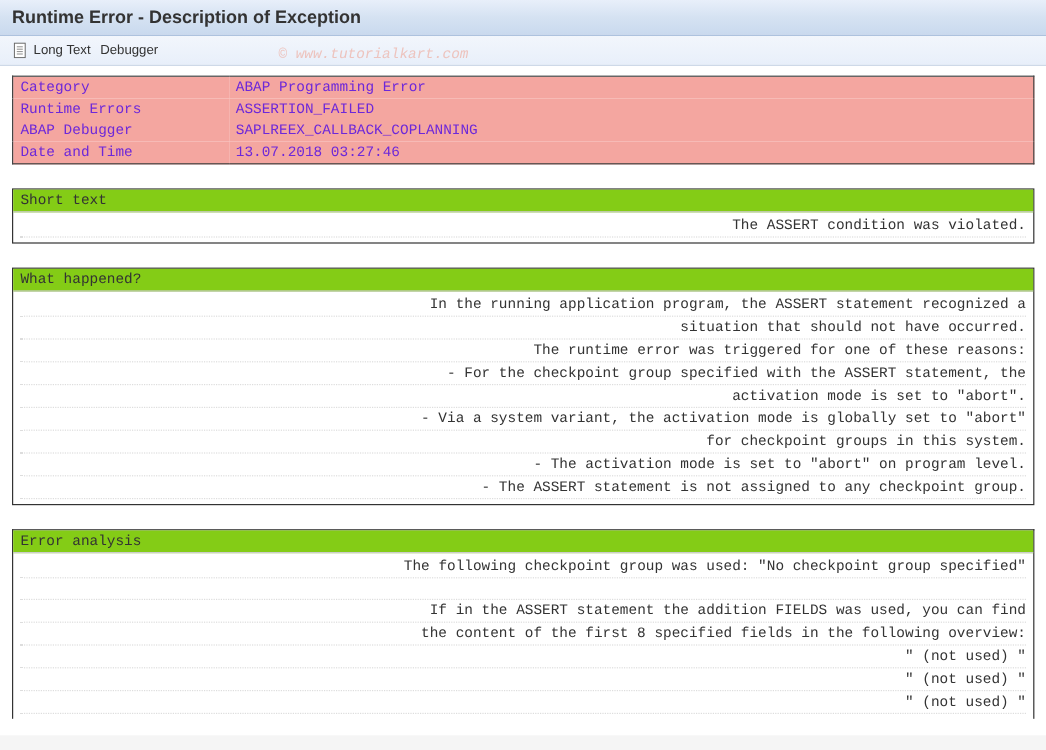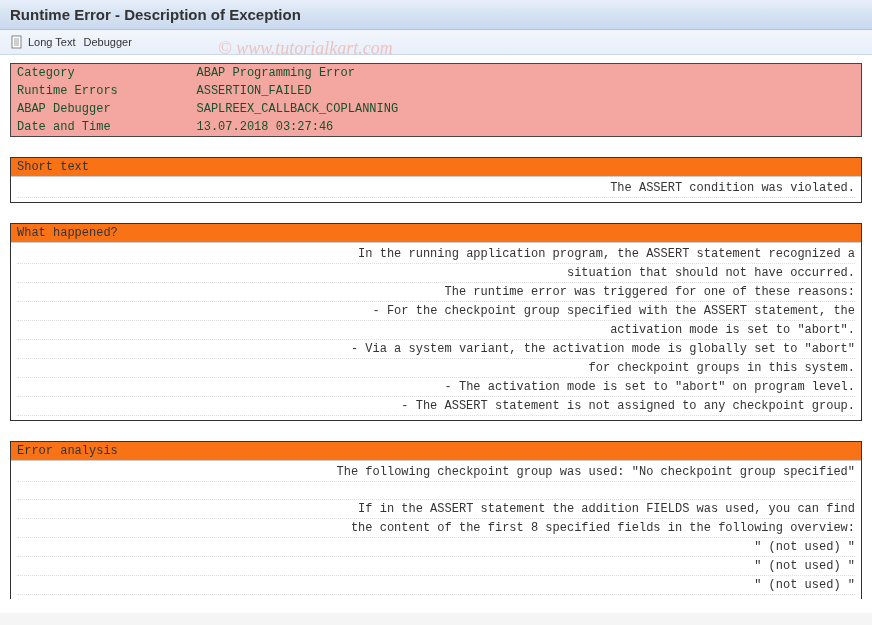--- a/index.html
+++ b/index.html
@@ -57,54 +57,54 @@
       background: #f4a6a0;
     }
     .error-table tr:nth-child(5) {
       background: #bde5e1;
       text-align: right;
     }
     .error-table td {
       padding: 2px 6px;
       font-family: 'Courier New', monospace;
       font-size: 12px;
-      color: #14532d;
+      color: #6d28d9;
     }
     .error-table td:first-child {
       width: 180px;
     }
     .section-box {
       border: 1px solid #333;
       margin-top: 20px;
       margin-bottom: 6px;
       width: 100%;
     }
     .section-header {
-      background: #f97316;
+      background: #84cc16;
       padding: 2px 6px;
       border-bottom: 1px solid #ccc;
       font-family: 'Courier New', monospace;
       font-size: 12px;
     }
     .section-body {
       padding: 2px 6px 4px 6px;
     }
     .section-body .line {
       padding-left: 28px;
       border-bottom: 1px dotted #ddd;
       line-height: 1.5;
       min-height: 18px;
       text-align: right;
     }
     .watermark {
       position: absolute;
       top: 38px;
-      left: 218px;
-      font-family: Liberation Serif, serif;
-      font-size: 18px;
+      left: 232px;
+      font-family: Liberation Mono, monospace;
+      font-size: 12px;
       color: rgba(240, 150, 130, 0.5);
       pointer-events: none;
       font-style: italic;
     }
   </style>
 </head>
 <body>
 
 <div class="title-bar">
   <h1>Runtime Error - Description of Exception</h1>

